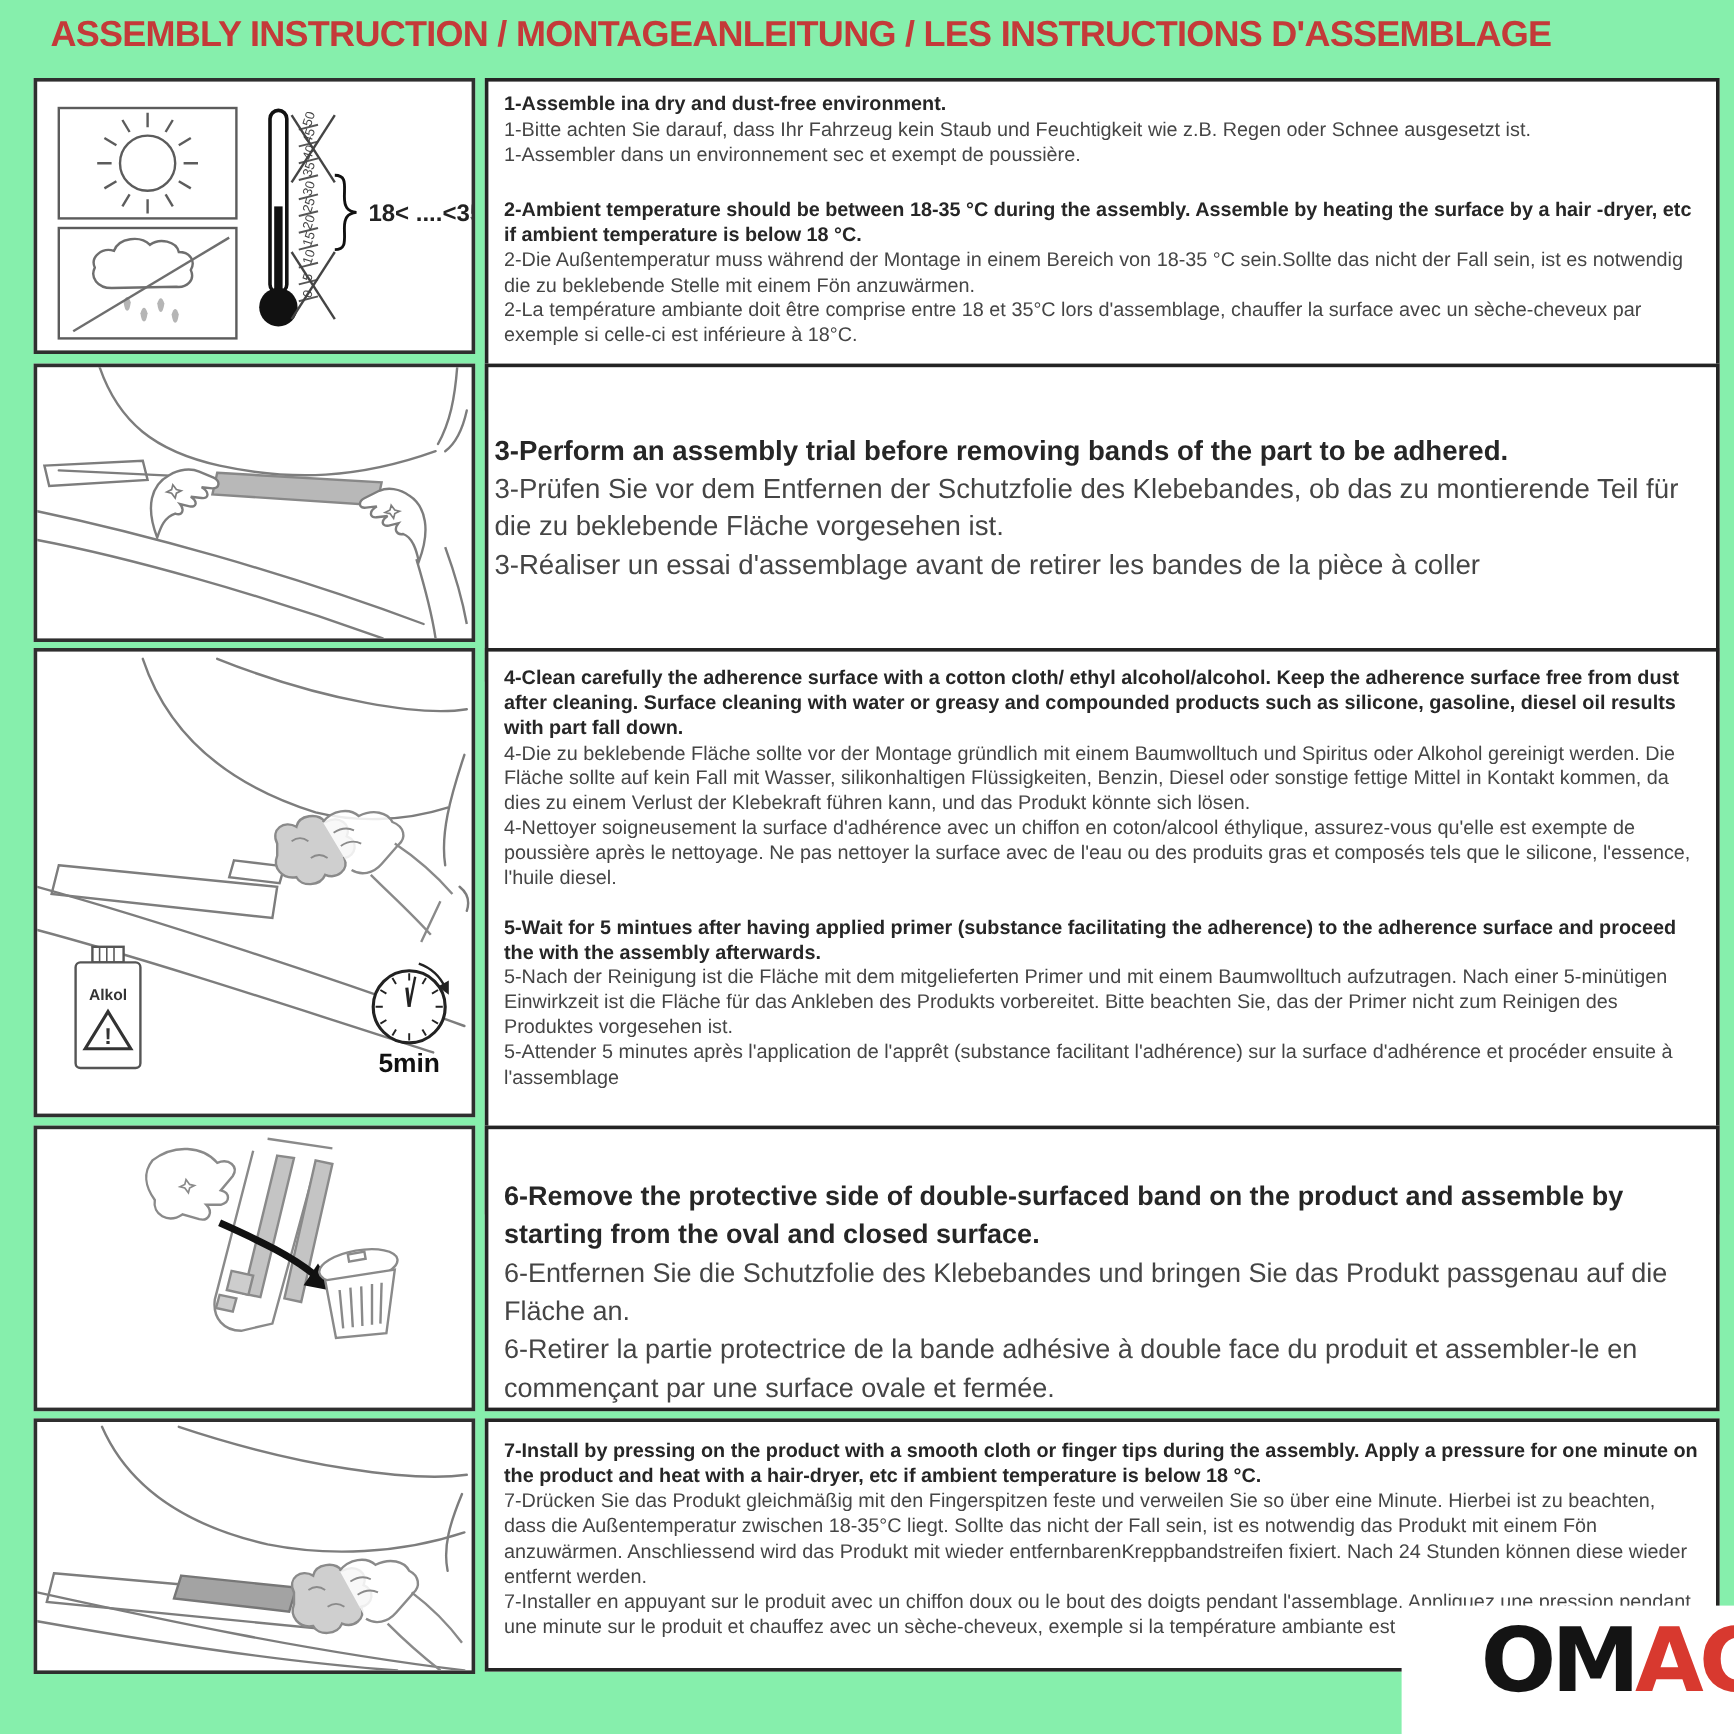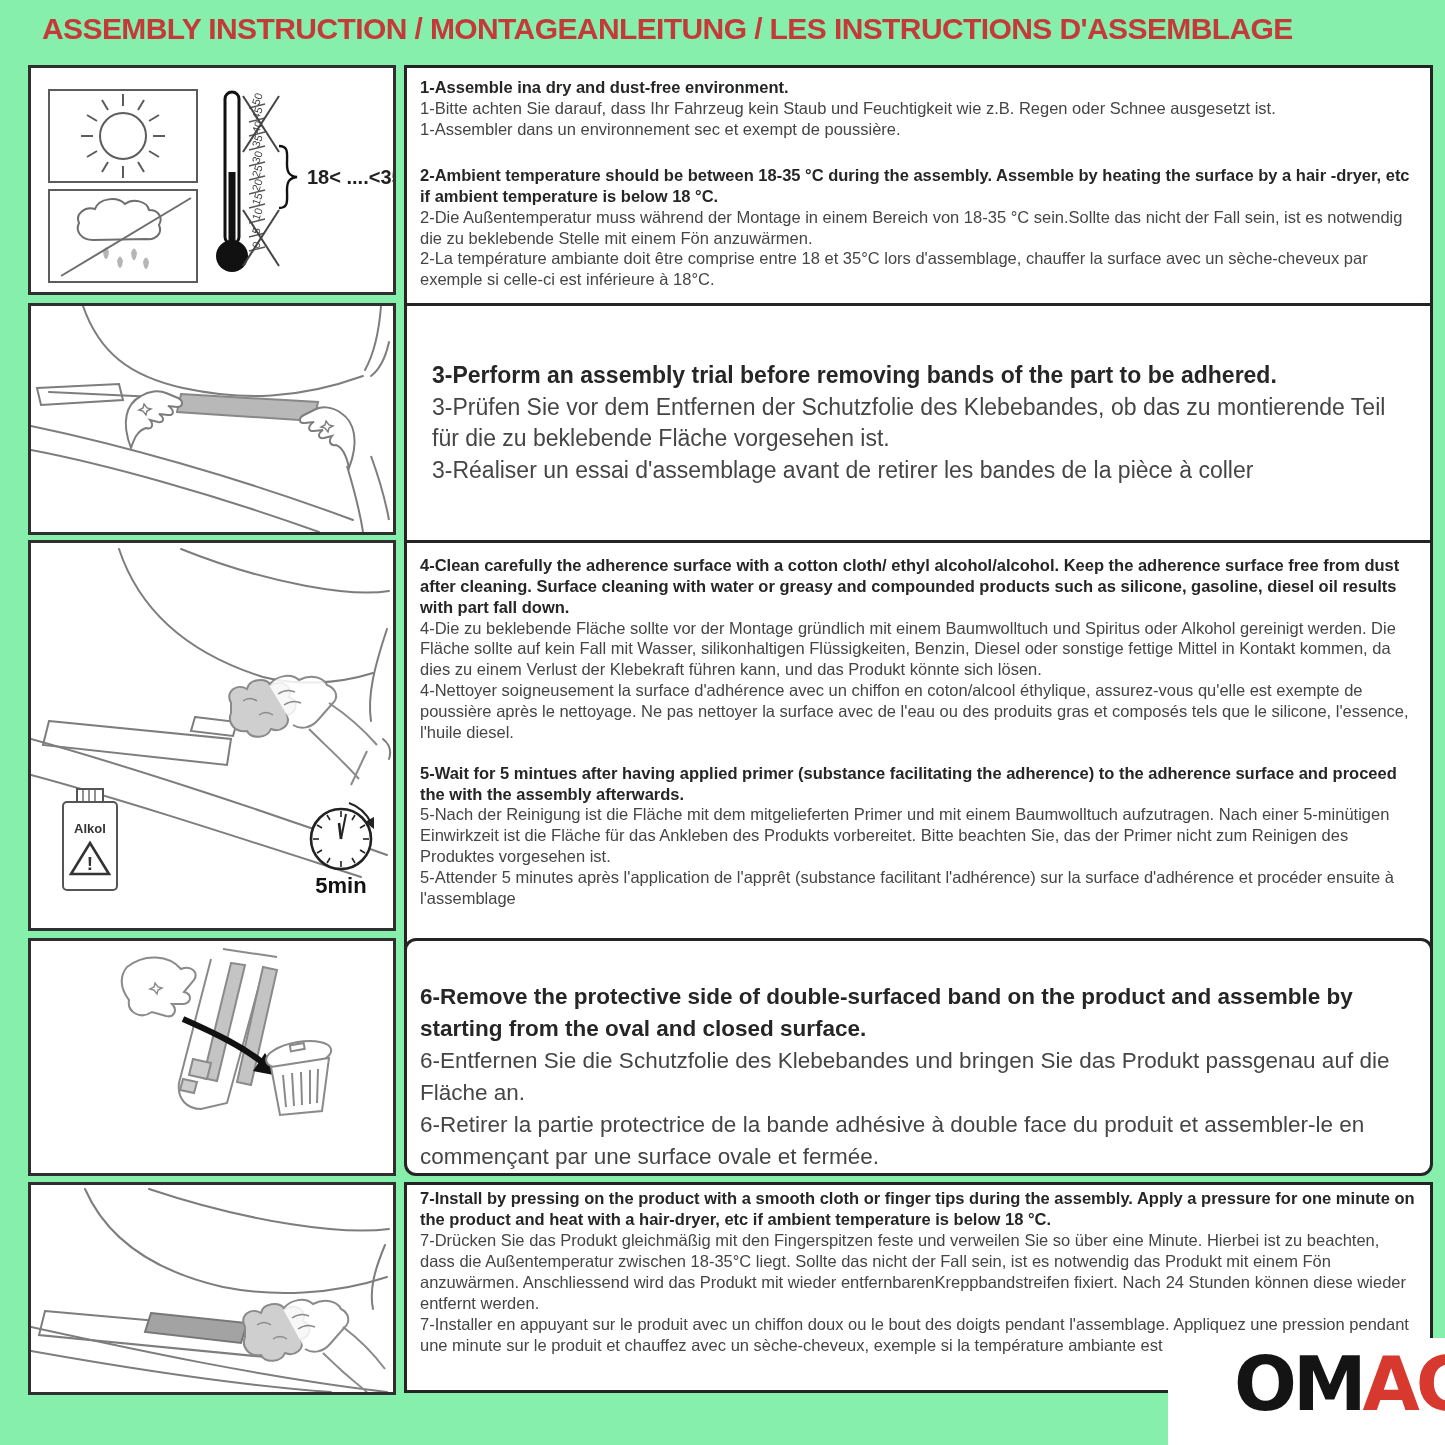--- a/index.html
+++ b/index.html
@@ -10,24 +10,24 @@
   .ibox{position:absolute;left:28px;width:368px;border:3px solid #2f2f2f;background:#fff;
         box-sizing:border-box;}
   #i1{top:65px;height:230px}
   #i2{top:303px;height:232px}
   #i3{top:540px;height:391px}
   #i4{top:938px;height:238px}
   #i5{top:1182px;height:213px}
   .tbox{position:absolute;left:404px;width:1029px;border:3px solid #242424;background:#fff;
         box-sizing:border-box;color:#454545;}
   #t1{top:65px;height:277px;padding:9px 14px 0 13px;font-size:16.5px;line-height:1.26;}
-  #t2{top:303px;height:265px;padding:54px 16px 0 25px;font-size:23px;line-height:1.38;}
+  #t2{top:303px;height:265px;padding:54px 16px 0 5px;font-size:23px;line-height:1.38;}
   #t3{top:540px;height:472px;padding:12px 14px 0 13px;font-size:16.5px;line-height:1.265;}
-  #t4{top:938px;height:238px;padding:40px 16px 0 13px;font-size:22.5px;line-height:1.42;border-radius:12px;}
-  #t5{top:1182px;height:211px;padding:3px 14px 0 13px;font-size:16.5px;line-height:1.27;}
+  #t4{top:938px;height:238px;padding:40px 16px 0 13px;font-size:22.5px;line-height:1.42;}
+  #t5{top:1182px;height:211px;padding:14px 14px 0 13px;font-size:16.5px;line-height:1.27;}
   .tbox p{margin:0;}
   .en{font-weight:bold;color:#262626;}
   .gap-lg{height:26px}
   .gap-md{height:20px}
   svg text{font-family:"Liberation Sans",sans-serif;}
   .mask{position:absolute;left:1168px;top:1338px;width:277px;height:107px;background:#fff;}
   .logo{position:absolute;left:1196px;top:1347px;font-size:74px;font-weight:bold;line-height:1;
         letter-spacing:-4px;font-family:"DejaVu Sans",sans-serif;white-space:nowrap;margin-left:38px;}
   .logo .lb{color:#141414}
   .logo .lr{color:#d8392f}

